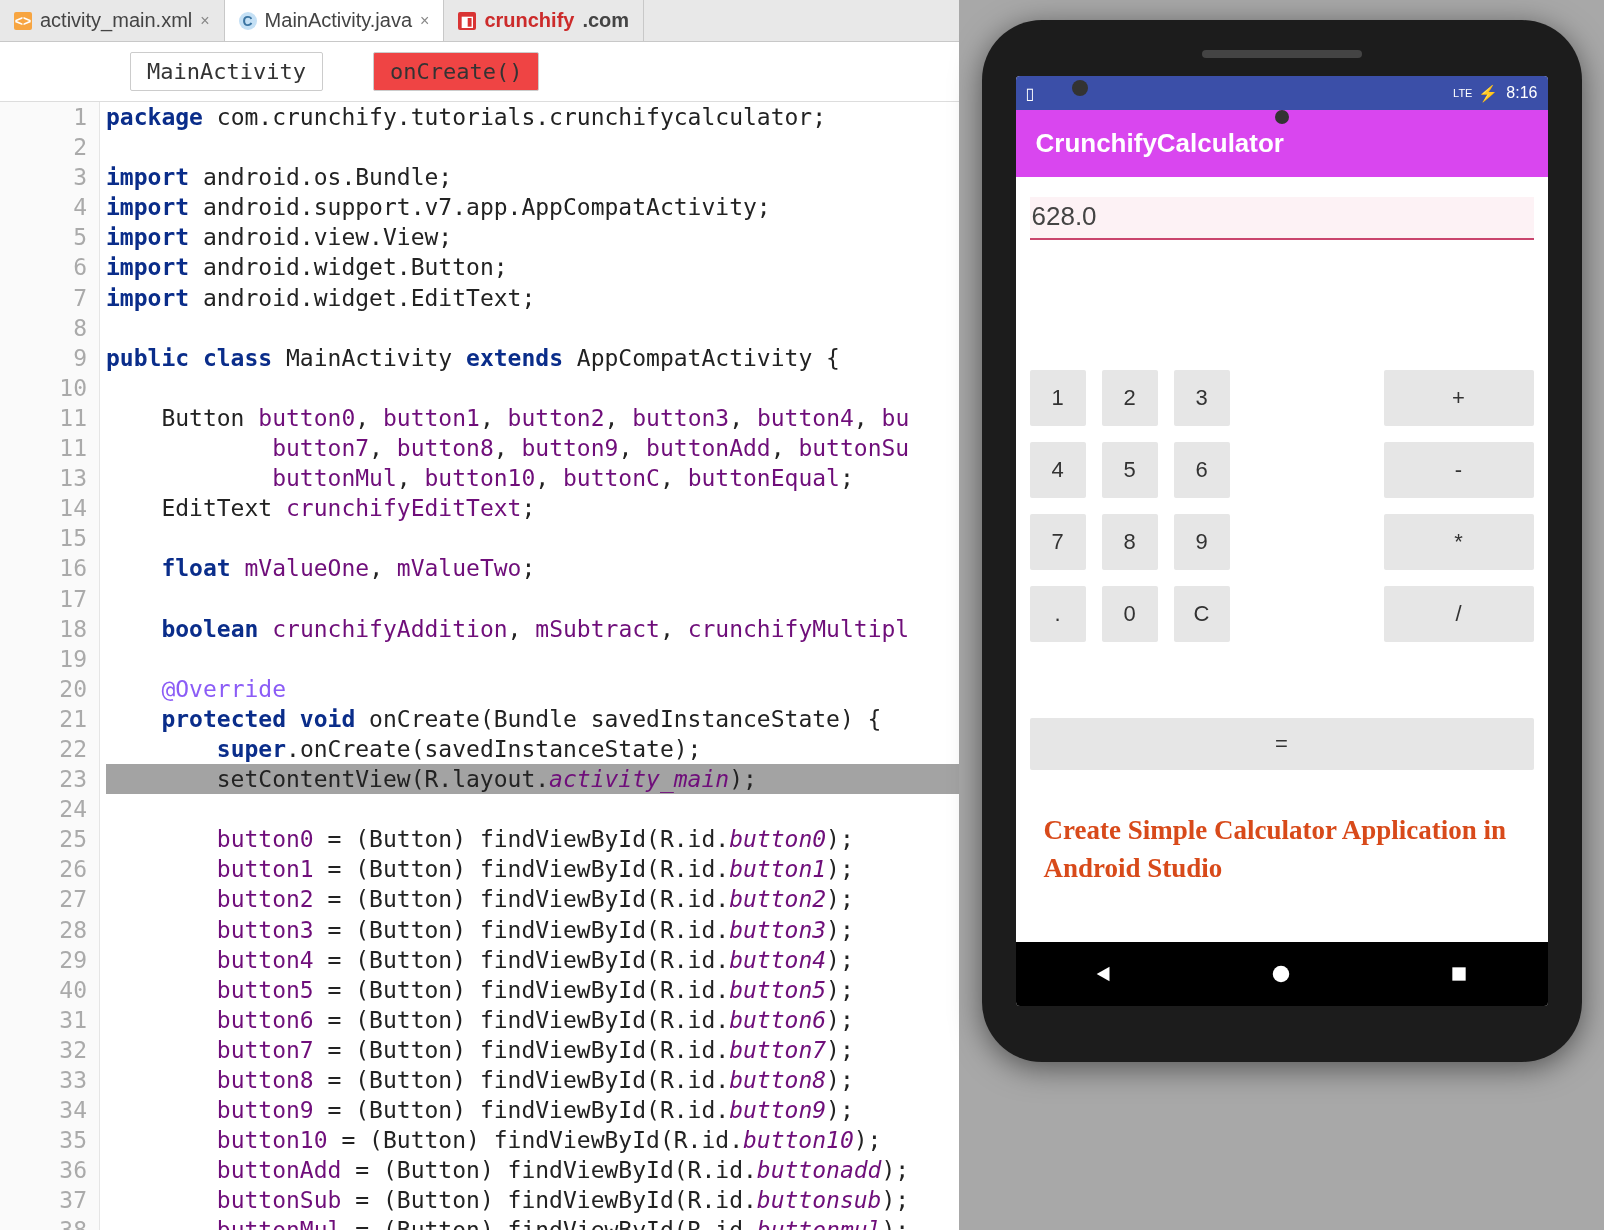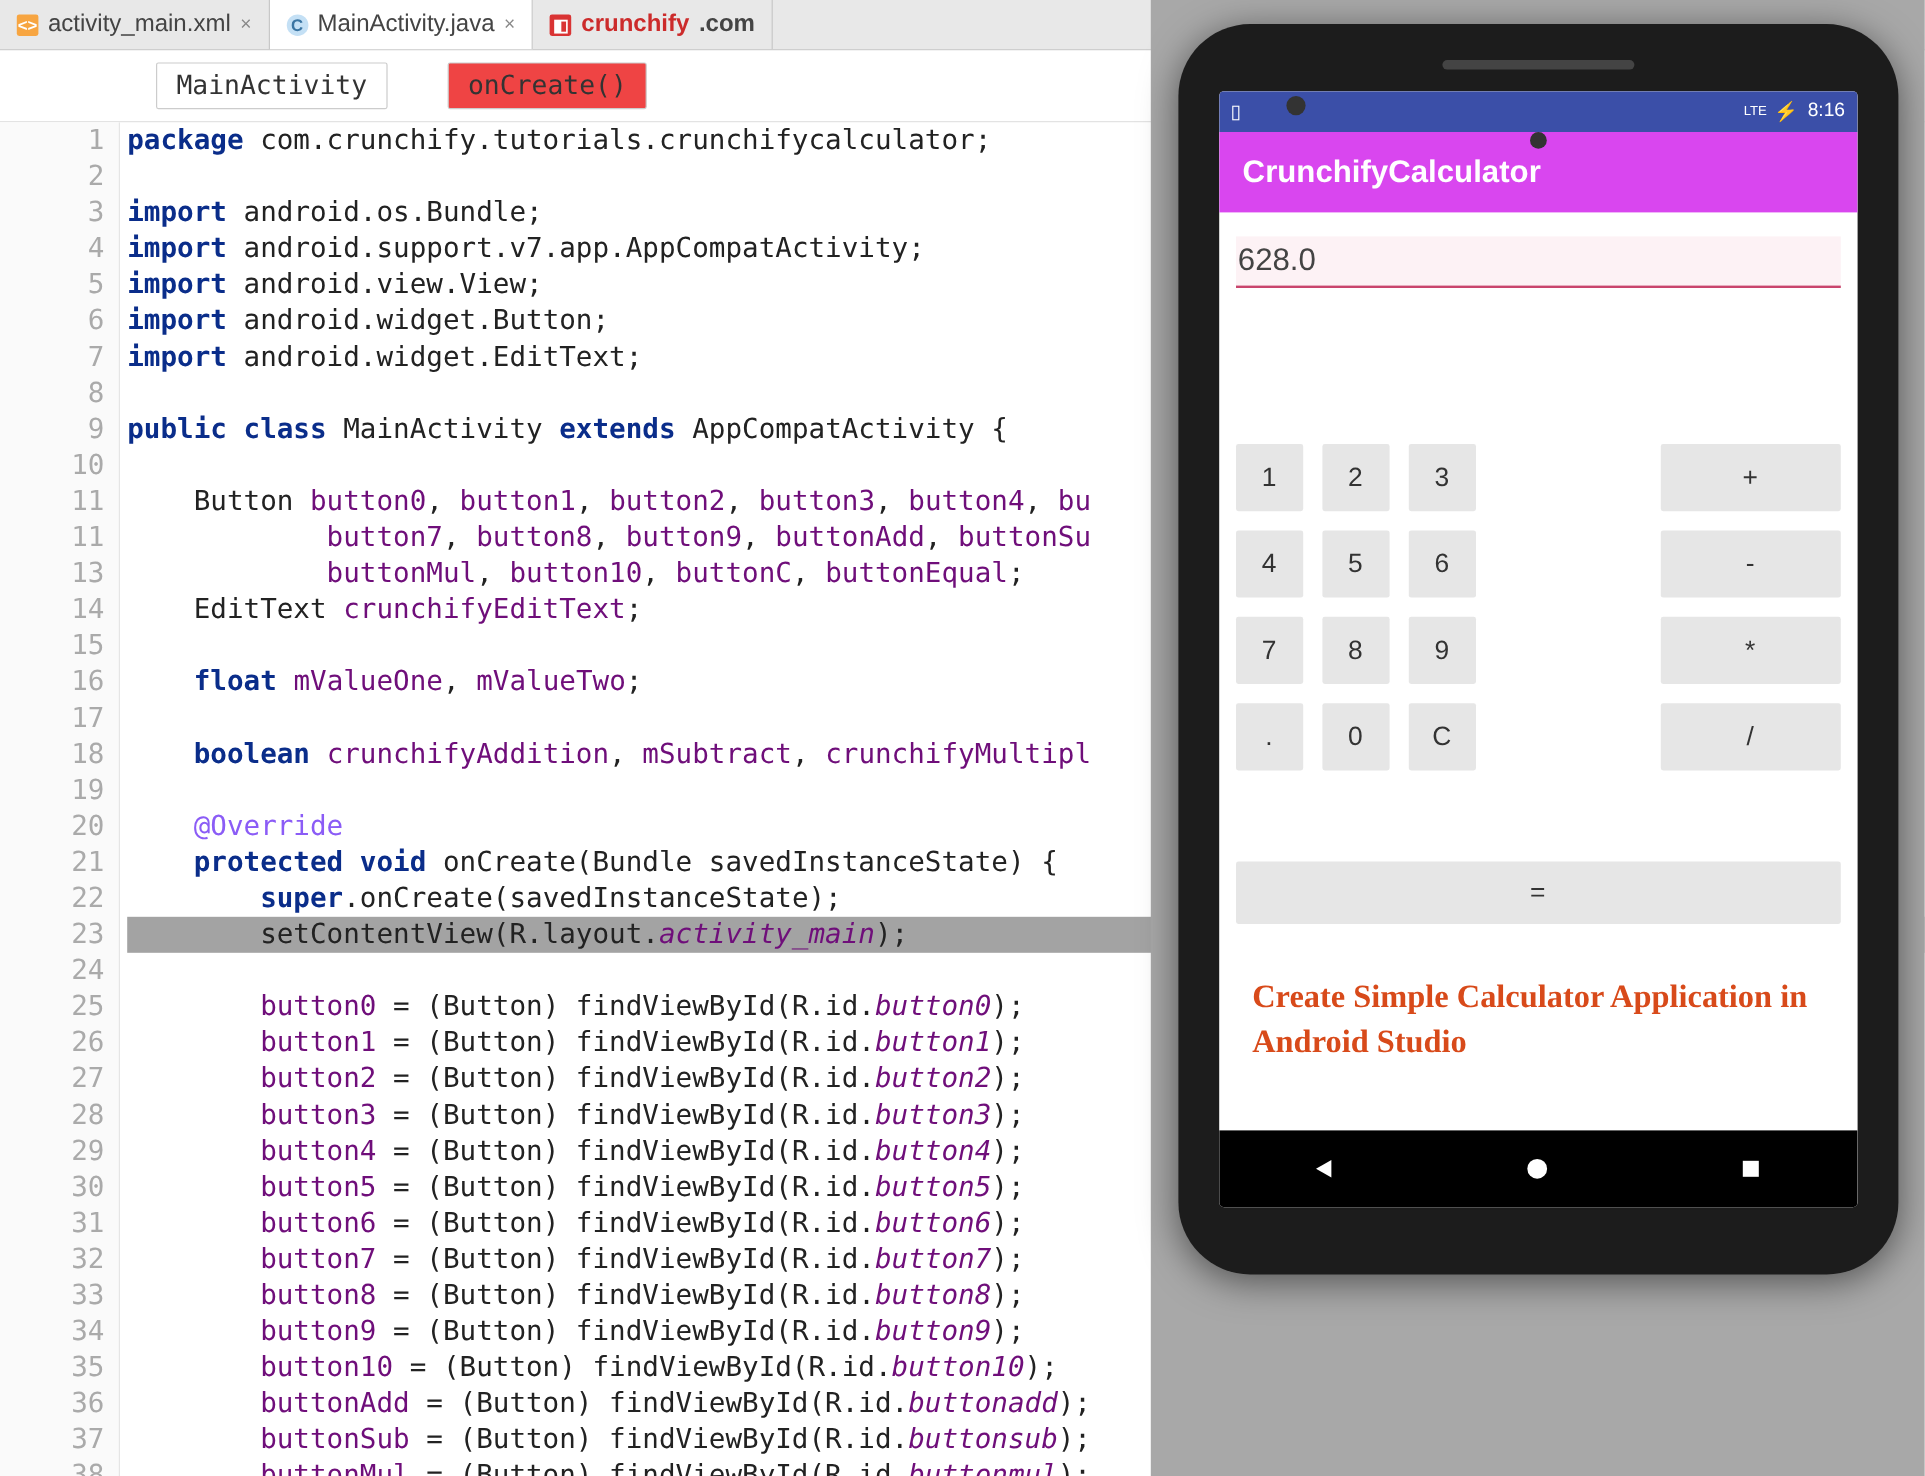--- a/index.html
+++ b/index.html
@@ -105,21 +105,21 @@
       <div class="ln">20</div>
       <div class="ln">21</div>
       <div class="ln">22</div>
       <div class="ln">23</div>
       <div class="ln">24</div>
       <div class="ln">25</div>
       <div class="ln">26</div>
       <div class="ln">27</div>
       <div class="ln">28</div>
       <div class="ln">29</div>
-      <div class="ln">30</div>
+      <div class="ln">40</div>
       <div class="ln">31</div>
       <div class="ln">32</div>
       <div class="ln">33</div>
       <div class="ln">34</div>
       <div class="ln">35</div>
       <div class="ln">36</div>
       <div class="ln">37</div>
       <div class="ln">38</div>
     </div>
   <div class="code" id="code"><div><span class="kw">package</span> com.crunchify.tutorials.crunchifycalculator;</div><div>&nbsp;</div><div><span class="kw">import</span> android.os.Bundle;</div><div><span class="kw">import</span> android.support.v7.app.AppCompatActivity;</div><div><span class="kw">import</span> android.view.View;</div><div><span class="kw">import</span> android.widget.Button;</div><div><span class="kw">import</span> android.widget.EditText;</div><div>&nbsp;</div><div><span class="kw">public class</span> MainActivity <span class="kw">extends</span> AppCompatActivity {</div><div>&nbsp;</div><div>    Button <span class="fld">button0</span>, <span class="fld">button1</span>, <span class="fld">button2</span>, <span class="fld">button3</span>, <span class="fld">button4</span>, <span class="fld">bu</span></div><div>            <span class="fld">button7</span>, <span class="fld">button8</span>, <span class="fld">button9</span>, <span class="fld">buttonAdd</span>, <span class="fld">buttonSu</span></div><div>            <span class="fld">buttonMul</span>, <span class="fld">button10</span>, <span class="fld">buttonC</span>, <span class="fld">buttonEqual</span>;</div><div>    EditText <span class="fld">crunchifyEditText</span>;</div><div>&nbsp;</div><div>    <span class="kw">float</span> <span class="fld">mValueOne</span>, <span class="fld">mValueTwo</span>;</div><div>&nbsp;</div><div>    <span class="kw">boolean</span> <span class="fld">crunchifyAddition</span>, <span class="fld">mSubtract</span>, <span class="fld">crunchifyMultipl</span></div><div>&nbsp;</div><div>    <span class="ann">@Override</span></div><div>    <span class="kw">protected void</span> onCreate(Bundle savedInstanceState) {</div><div>        <span class="kw">super</span>.onCreate(savedInstanceState);</div><div class="hlrow">        setContentView(R.layout.<span class="it">activity_main</span>);</div><div>&nbsp;</div><div>        <span class="fld">button0</span> = (Button) findViewById(R.id.<span class="it">button0</span>);</div><div>        <span class="fld">button1</span> = (Button) findViewById(R.id.<span class="it">button1</span>);</div><div>        <span class="fld">button2</span> = (Button) findViewById(R.id.<span class="it">button2</span>);</div><div>        <span class="fld">button3</span> = (Button) findViewById(R.id.<span class="it">button3</span>);</div><div>        <span class="fld">button4</span> = (Button) findViewById(R.id.<span class="it">button4</span>);</div><div>        <span class="fld">button5</span> = (Button) findViewById(R.id.<span class="it">button5</span>);</div><div>        <span class="fld">button6</span> = (Button) findViewById(R.id.<span class="it">button6</span>);</div><div>        <span class="fld">button7</span> = (Button) findViewById(R.id.<span class="it">button7</span>);</div><div>        <span class="fld">button8</span> = (Button) findViewById(R.id.<span class="it">button8</span>);</div><div>        <span class="fld">button9</span> = (Button) findViewById(R.id.<span class="it">button9</span>);</div><div>        <span class="fld">button10</span> = (Button) findViewById(R.id.<span class="it">button10</span>);</div><div>        <span class="fld">buttonAdd</span> = (Button) findViewById(R.id.<span class="it">buttonadd</span>);</div><div>        <span class="fld">buttonSub</span> = (Button) findViewById(R.id.<span class="it">buttonsub</span>);</div><div>        <span class="fld">buttonMul</span> = (Button) findViewById(R.id.<span class="it">buttonmul</span>);</div></div>

